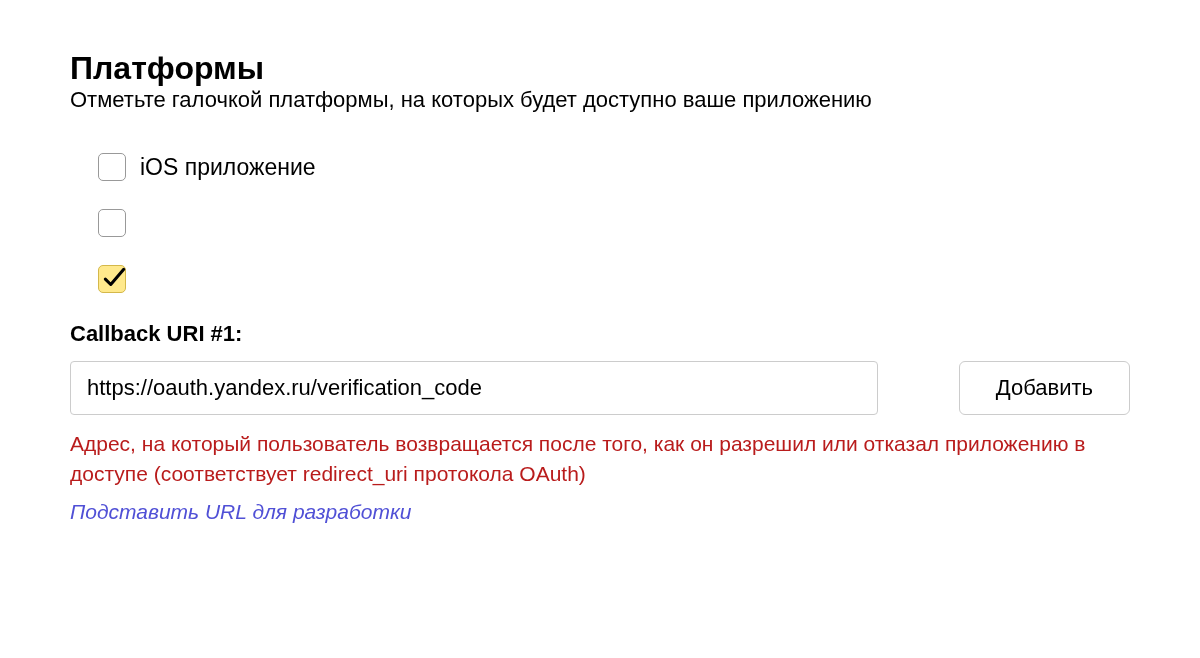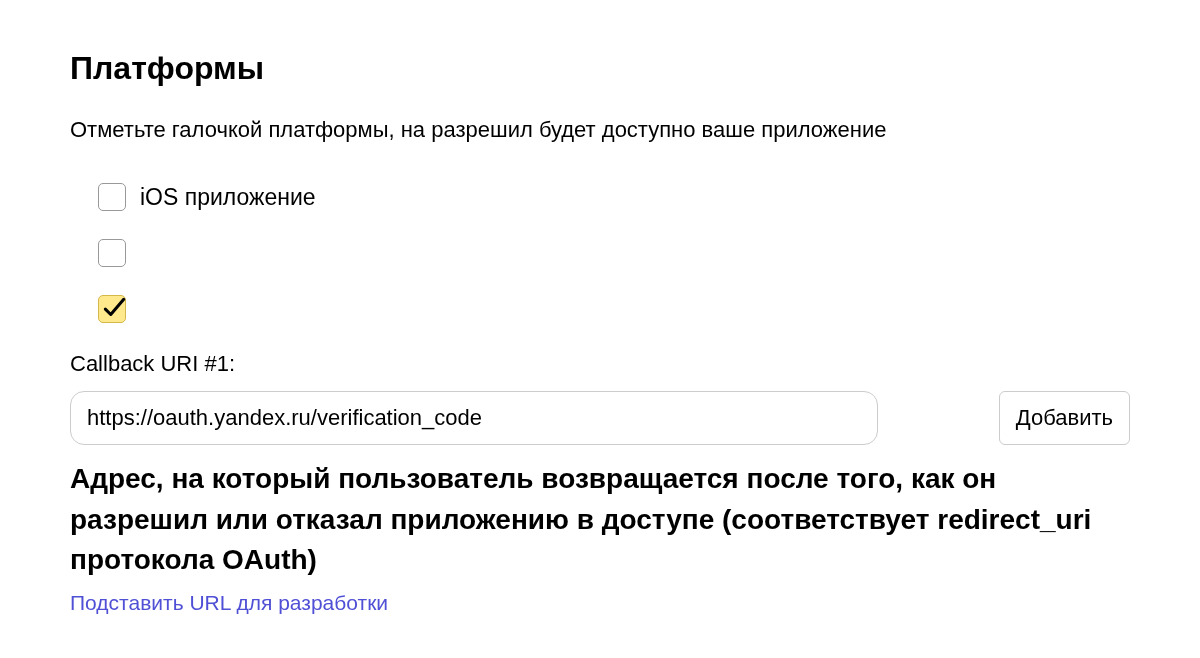--- a/index.html
+++ b/index.html
@@ -10,21 +10,20 @@
     body {
       font-family: -apple-system, BlinkMacSystemFont, 'Segoe UI', Arial, sans-serif;
       background: #ffffff;
       padding: 50px 70px;
       width: 1200px;
       color: #000000;
     }
     .section-title {
       font-size: 32px;
       font-weight: 700;
-      margin-bottom: 30px;
     }
     .section-description {
       font-size: 22px;
       font-weight: 400;
       margin-bottom: 40px;
       color: #000000;
     }
     .checkbox-row {
       display: flex;
       align-items: center;
@@ -51,76 +50,76 @@
       left: 2px;
       width: 26px;
       height: 30px;
     }
     .checkbox-label {
       font-size: 23px;
       color: #000000;
     }
     .field-label {
       font-size: 22px;
-      font-weight: 400;
+      font-weight: 700;
       margin-top: 18px;
       margin-bottom: 14px;
     }
     .input-row {
       display: flex;
       align-items: stretch;
       gap: 0;
       margin-bottom: 14px;
     }
     .text-input {
       flex: 0 0 808px;
       height: 54px;
       border: 1px solid #cccccc;
-      border-radius: 14px;
+      border-radius: 4px;
       padding: 0 16px;
       font-size: 22px;
       font-family: inherit;
       color: #000000;
       outline: none;
     }
     .add-button {
       height: 54px;
       margin-left: auto;
-      padding: 0 16px;
+      padding: 0 36px;
       border: 1px solid #cccccc;
       border-radius: 6px;
       background: #ffffff;
       font-size: 22px;
       font-family: inherit;
       cursor: pointer;
       color: #000000;
     }
     .help-text {
-      font-size: 28px;
-      color: #000000;
+      font-size: 21px;
+      color: #b91c1c;
       line-height: 1.45;
       margin-bottom: 10px;
       max-width: 1060px;
-      font-weight: bold;
     }
     .link {
       font-size: 21px;
       color: #5050d6;
       text-decoration: none;
       cursor: pointer;
+      font-style: italic;
     }
   </style>
 </head>
 <body>
 
 
 
 <h2 class="section-title">Платформы</h2>
 
-<p class="section-description">Отметьте галочкой платформы, на разрешил будет доступно ваше приложение</p>
+<p class="section-description">Отметьте галочкой платформы, на которых будет доступно ваше приложению</p>
 
 <div class="checkbox-row">
   <div class="checkbox"></div>
   <span class="checkbox-label">iOS приложение</span>
 </div>
 
 <div class="checkbox-row">
   <div class="checkbox"></div>
 </div>
 

